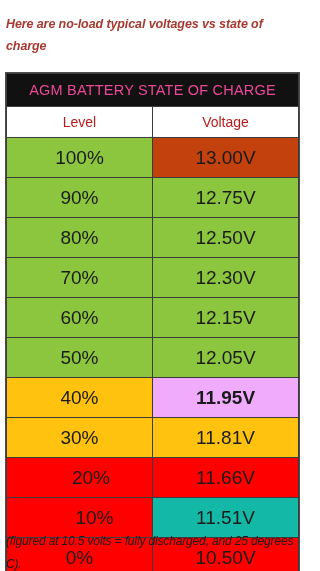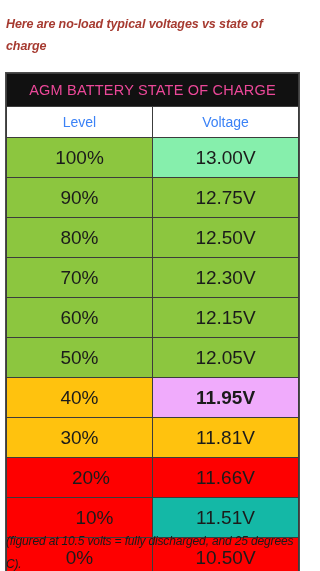--- a/index.html
+++ b/index.html
@@ -58,21 +58,21 @@
     background: #111111;
     color: #ec4899;
     font-size: 14.5px;
     font-weight: normal;
     letter-spacing: 0.2px;
     height: 33px;
     border: 1px solid #111111;
   }
   .col-head td {
     background: #ffffff;
-    color: #3b82f6;
+    color: #b91c1c;
     font-size: 14px;
     height: 31px;
   }
   .data-row td {
     height: 40px;
     font-size: 19px;
     color: #1b1b1b;
   }
   .lvl-col { width: 50.5%; }
   .volt-col { width: 49.5%; }
@@ -103,21 +103,21 @@
         <tr class="title-bar">
           <td colspan="2">AGM BATTERY STATE OF CHARGE</td>
         </tr>
         <tr class="col-head">
           <td class="lvl-col">Level</td>
           <td class="volt-col">Voltage</td>
         </tr>
 
       <tr class="data-row">
             <td class="lvl-col" style="background: rgb(140, 198, 63);">100%</td>
-            <td class="volt-col" style="background: #86efac; margin-left: 32px;">13.00V</td>
+            <td class="volt-col" style="background: #c2410c; margin-left: 32px;">13.00V</td>
           </tr>
           <tr class="data-row">
             <td class="lvl-col" style="background: rgb(140, 198, 63);">90%</td>
             <td class="volt-col" style="background: rgb(140, 198, 63);">12.75V</td>
           </tr>
           <tr class="data-row">
             <td class="lvl-col" style="background: rgb(140, 198, 63);">80%</td>
             <td class="volt-col" style="background: rgb(140, 198, 63); margin-left: 28px;">12.50V</td>
           </tr>
           <tr class="data-row">

